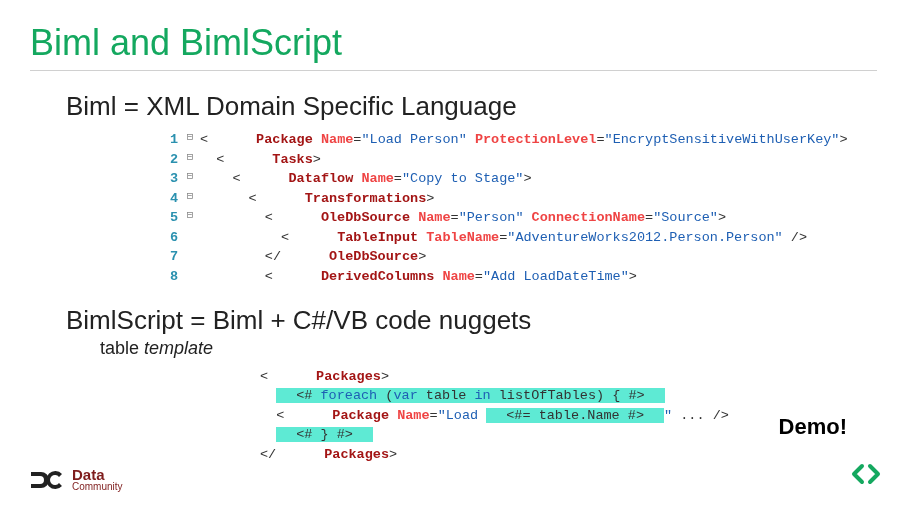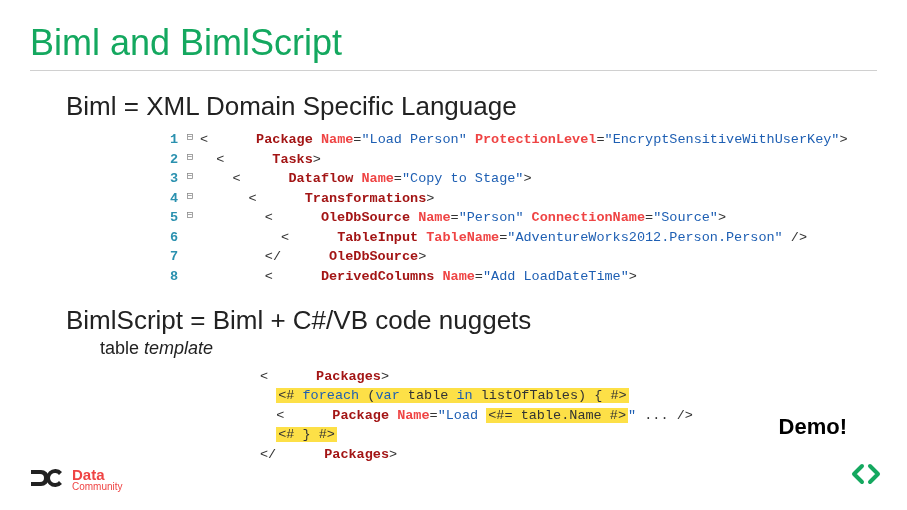--- a/index.html
+++ b/index.html
@@ -65,41 +65,41 @@
     color: #888;
     font-size: 11px;
     margin-right: 4px;
   }
   .codetxt { color: #333; }
   .tag { color: #a31515; font-weight: 700; padding-left: 48px; }
   .attr { color: #ef4444; font-weight: 700; }
   .str { color: #1e5fb3; }
   .punct { color: #333; }
   .nugget-bg {
-    background: #fde047;
-    padding: 0 2px;
+    background: #5eead4;
+    padding: 0 20px;
   }
   .kw { color: #1e5fb3; }
   .ident { color: #333; }
   .demo {
     position: absolute;
     right: 60px;
     bottom: 70px;
     color: #000000;
     font-size: 22px;
     font-weight: 700;
   }
   .footer-logo {
     position: absolute;
     left: 30px;
     bottom: 18px;
     display: flex;
-    align-items: flex-start;
+    align-items: center;
     gap: 8px;
-    color: #ef4444;
+    color: #7f1d1d;
   }
   .dc-mark {
     font-weight: 900;
     font-size: 22px;
     letter-spacing: -1px;
     display: flex;
     align-items: center;
   }
   .dc-mark svg { display:block; }
   .dc-text .big { font-size: 15px; font-weight: 700; line-height: 1; }

